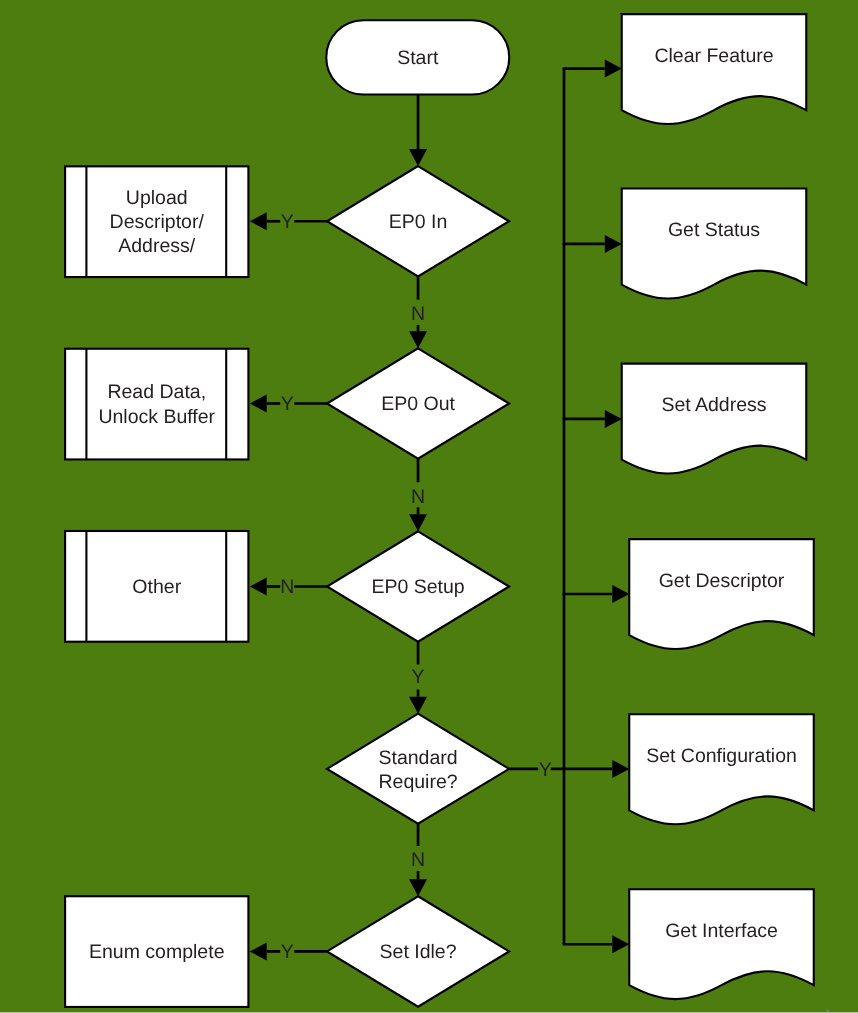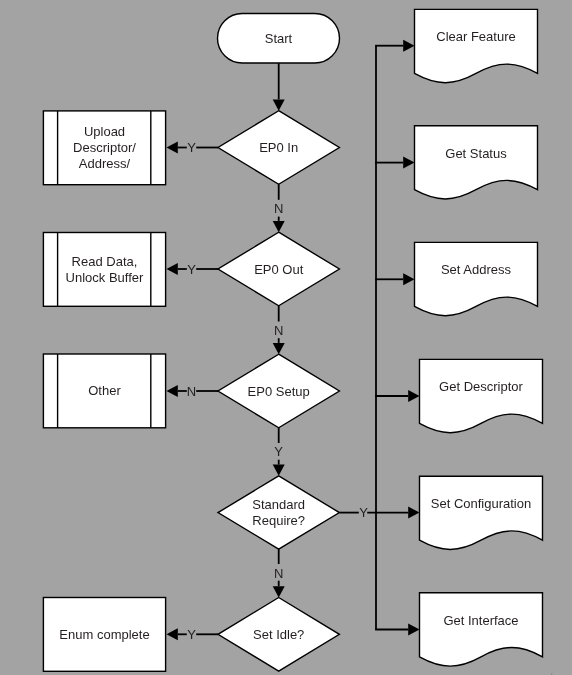--- a/index.html
+++ b/index.html
@@ -1,18 +1,18 @@
 <!DOCTYPE html>
 <html><head>
 <meta charset="utf-8">
 <title>USB EP0 Enumeration Flowchart</title>
 <style>
   html,body{margin:0;padding:0;background:#ffffff;}
   body{width:572px;height:675px;overflow:hidden;font-family:"Liberation Sans",sans-serif;}
-  #canvas{position:relative;width:572px;height:675px;background:#a3a3a3;overflow:hidden;}
+  #canvas{position:relative;width:572px;height:675px;background:#4d7c0f;overflow:hidden;}
   svg#diagram{position:absolute;left:0;top:0;width:572px;height:675px;display:block;}
   .shape{fill:#ffffff;stroke:#000000;stroke-width:1.4;stroke-linejoin:miter;}
   .inner{stroke:#000000;stroke-width:1.4;fill:none;}
   .conn{stroke:#000000;stroke-width:1.8;fill:none;stroke-linecap:butt;}
   .ahead{fill:#000000;stroke:none;}
   text{font-family:"Liberation Sans",sans-serif;fill:#231f20;}
   .label{font-size:13px;}
   .ynlabel{font-size:13px;}
 </style>
 </head>

